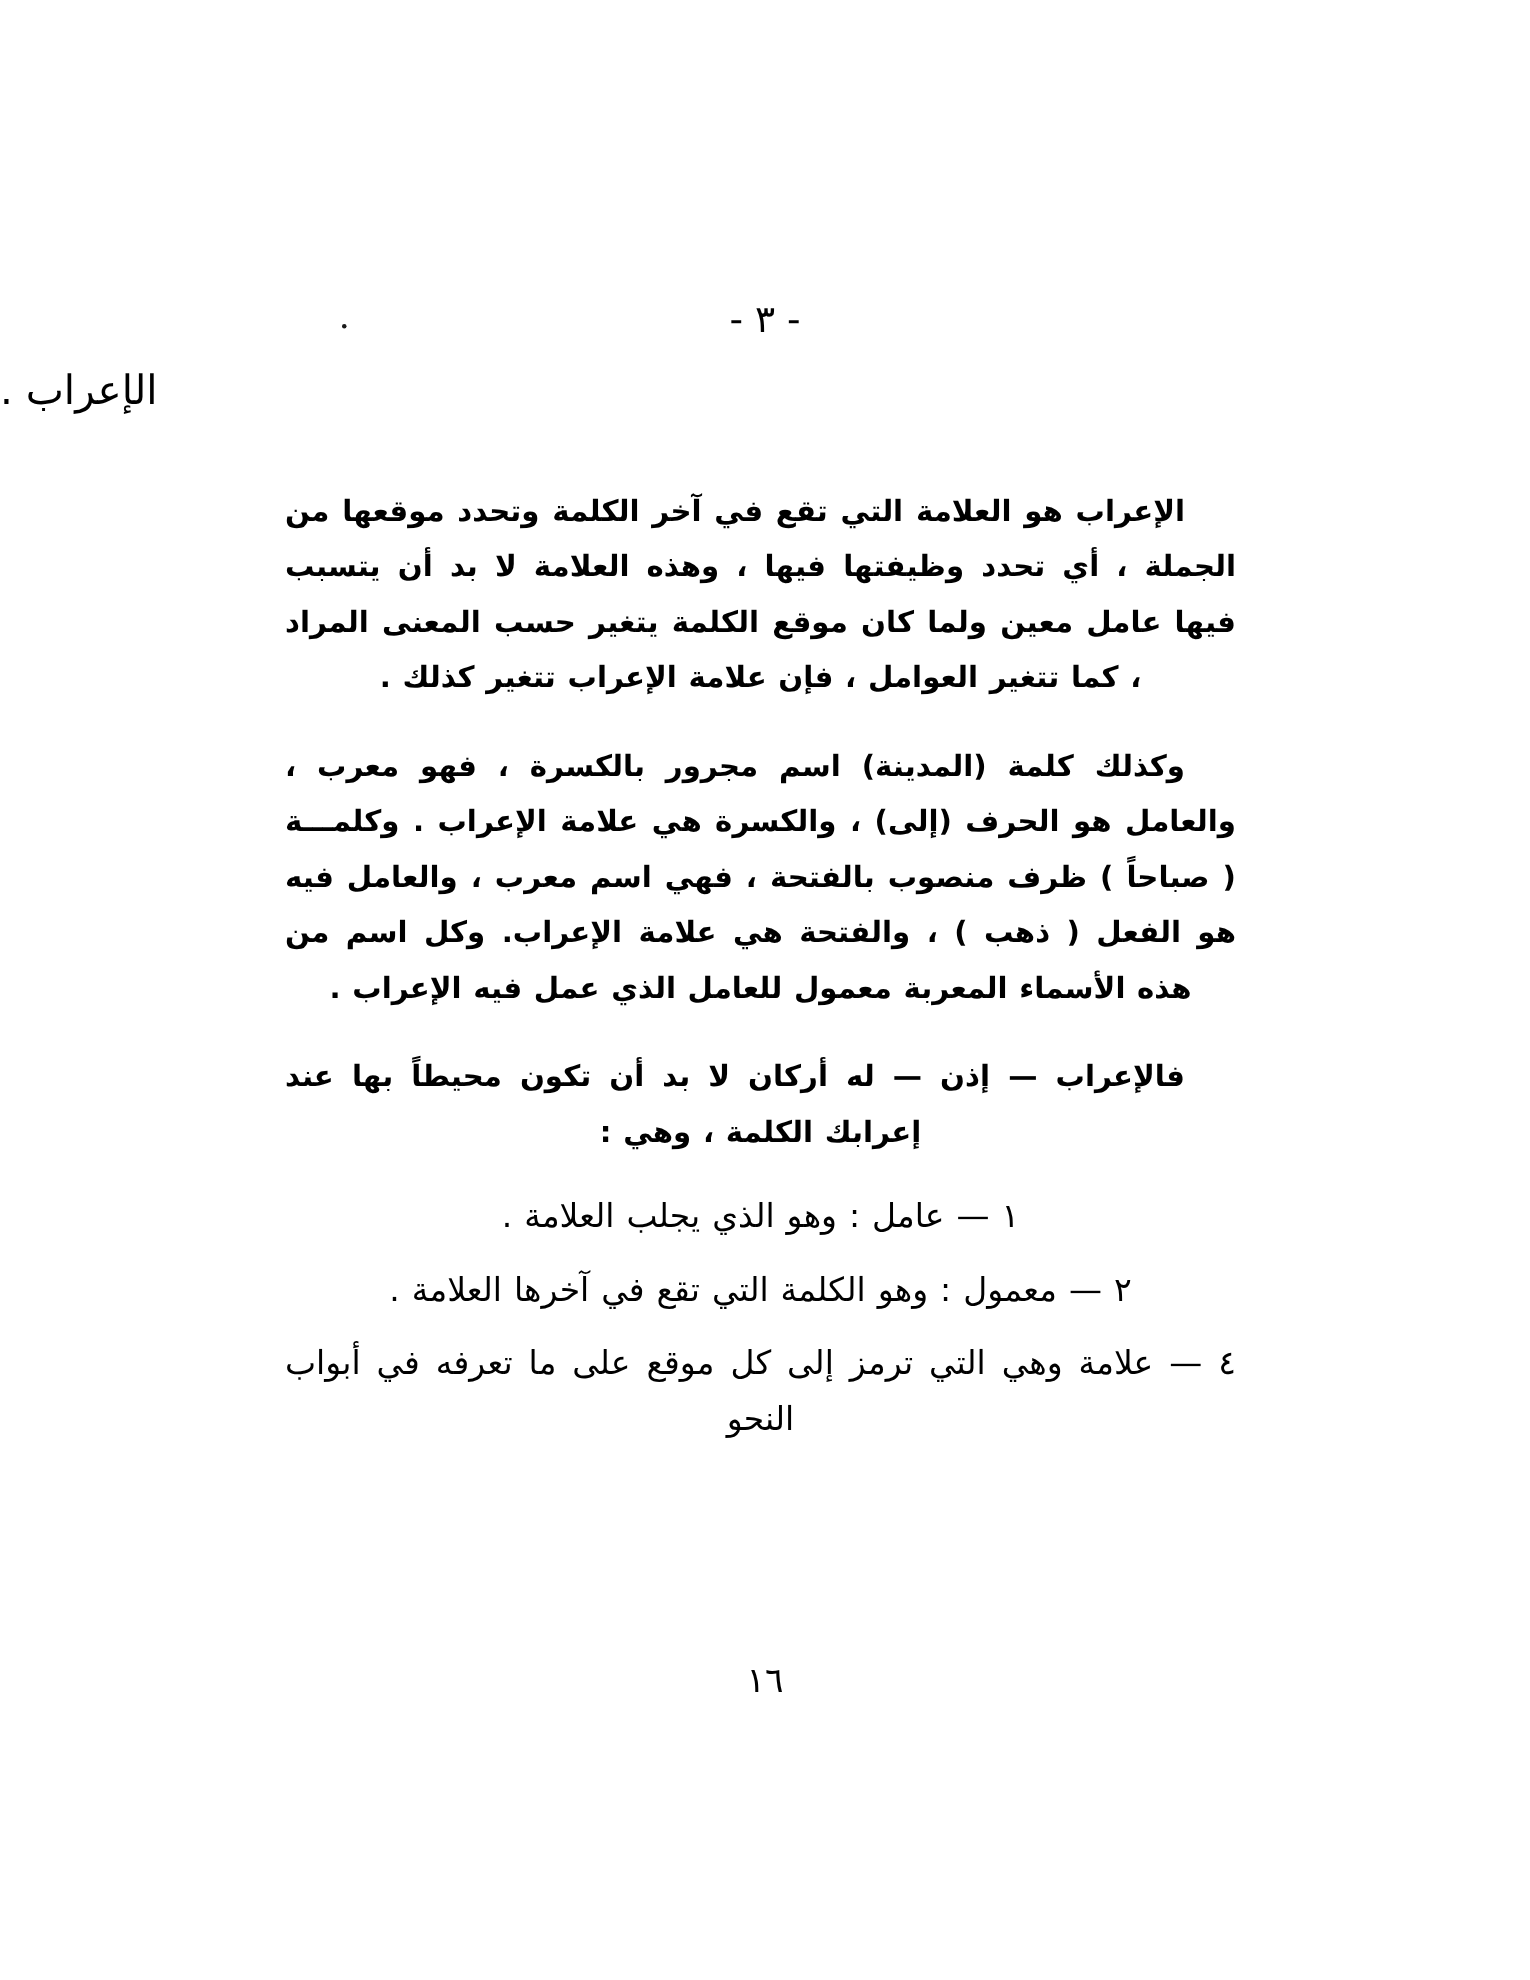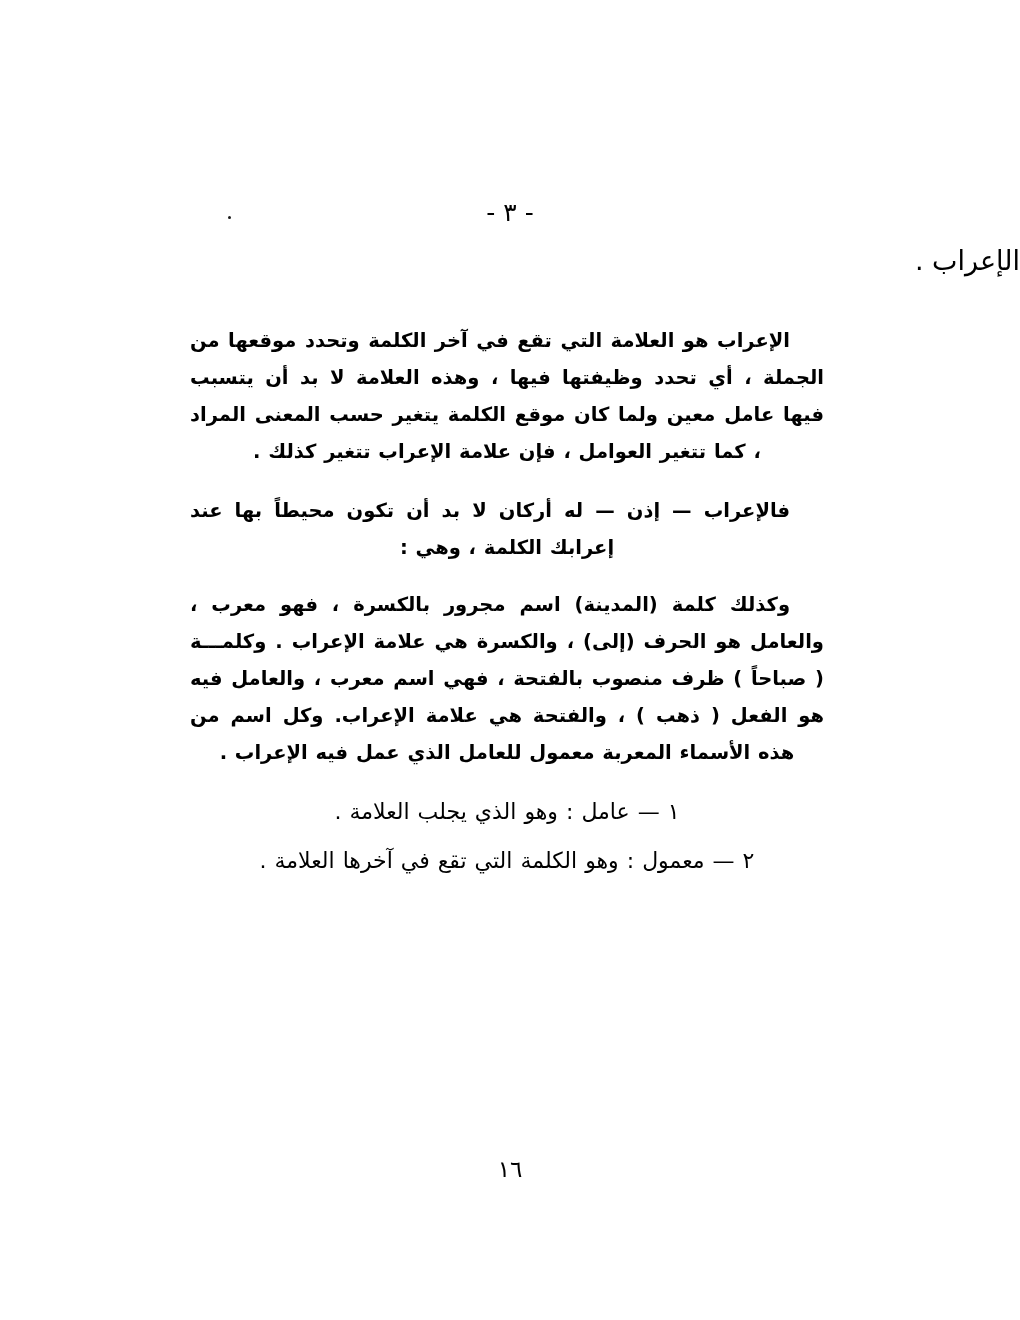--- a/index.html
+++ b/index.html
@@ -43,21 +43,21 @@
     font-size: 25px;
     letter-spacing: 2px;
     font-weight: 400;
   }
 
   .section-title {
     position: absolute;
     top: 245px;
     left: 0;
     right: 0;
-    text-align: right;
+    text-align: left;
     font-size: 27px;
     font-weight: 400;
     letter-spacing: 1px;
   }
 
   
   .body-block {
     position: absolute;
     top: 322px;
     right: 196px;
@@ -99,21 +99,21 @@
     text-align-last: center;
   }
 
   .marker {
     white-space: nowrap;
   }
 
   
   .folio {
     position: absolute;
-    top: 1156px;
+    top: 1108px;
     left: 0;
     right: 0;
     text-align: center;
     font-size: 23px;
     letter-spacing: 1px;
   }
 </style>
 </head>
 <body>
 
@@ -123,32 +123,36 @@
 
   <div class="section-number">- ٣ -</div>
 
   <div class="section-title">الإعراب .</div>
 
   <div class="body-block">
 
     <p class="para">الإعراب هو العلامة التي تقع في آخر الكلمة وتحدد موقعها من الجملة ، أي تحدد وظيفتها فيها ، وهذه العلامة لا بد أن يتسبب فيها عامل معين ولما كان موقع الكلمة يتغير حسب المعنى المراد ، كما تتغير العوامل ، فإن علامة الإعراب تتغير كذلك .</p>
 
 
+    <p class="para">وكذلك كلمة (المدينة) اسم مجرور بالكسرة ، فهو معرب ، والعامل هو الحرف (إلى) ، والكسرة هي علامة الإعراب . وكلمـــة ( صباحاً ) ظرف منصوب بالفتحة ، فهي اسم معرب ، والعامل فيه هو الفعل ( ذهب ) ، والفتحة هي علامة الإعراب. وكل اسم من هذه الأسماء المعربة معمول للعامل الذي عمل فيه الإعراب .</p>
+
     <p class="para tight">فالإعراب — إذن — له أركان لا بد أن تكون محيطاً بها عند إعرابك الكلمة ، وهي :</p>
-
-    <p class="para">وكذلك كلمة (المدينة) اسم مجرور بالكسرة ، فهو معرب ، والعامل هو الحرف (إلى) ، والكسرة هي علامة الإعراب . وكلمـــة ( صباحاً ) ظرف منصوب بالفتحة ، فهي اسم معرب ، والعامل فيه هو الفعل ( ذهب ) ، والفتحة هي علامة الإعراب. وكل اسم من هذه الأسماء المعربة معمول للعامل الذي عمل فيه الإعراب .</p>
 
     <ol class="rules-list">
       <li>
         <span class="marker">١ —</span>
         <span>عامل : وهو الذي يجلب العلامة .</span>
       </li>
       <li>
         <span class="marker">٢ —</span>
         <span>معمول : وهو الكلمة التي تقع في آخرها العلامة .</span>
       </li>
+      <li>
+        <span class="marker">٤ —</span>
+        <span>علامة وهي التي ترمز إلى كل موقع على ما تعرفه في أبواب النحو</span>
+      </li>
     </ol>
 
   </div>
 
   <div class="folio">١٦</div>
 
 </div>
 
 </body></html>

